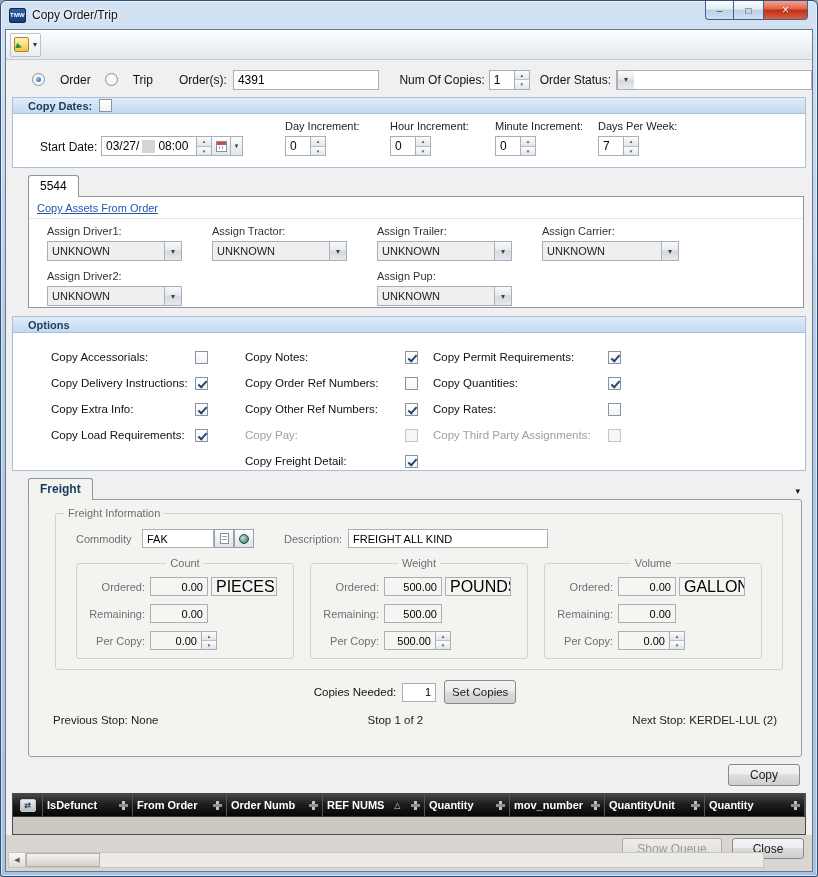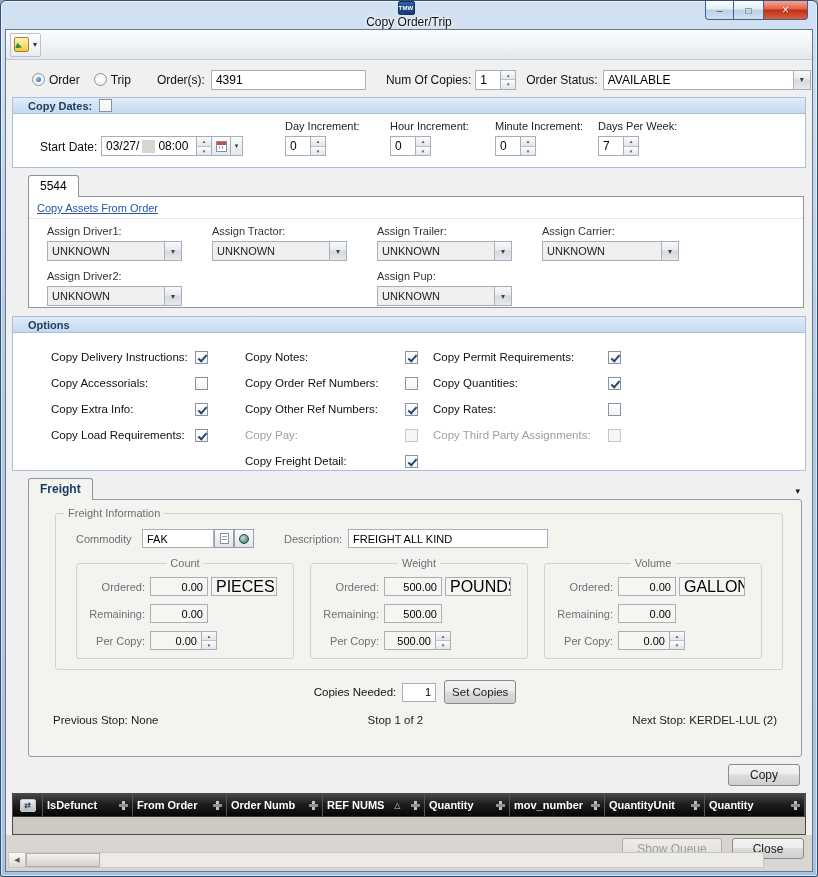--- a/index.html
+++ b/index.html
@@ -4,21 +4,21 @@
 <style>
   * { margin:0; padding:0; box-sizing:border-box; }
   html,body { background:#9aa4ad; }
   body { font-family:"Liberation Sans", sans-serif; font-size:12px; color:#000; }
 
   
   .window { position:relative; width:818px; height:877px;
     background:linear-gradient(#d3e2f3,#b5cbe4 40%,#a9c2de);
     border:1px solid #30507c; border-radius:6px 6px 3px 3px;
     box-shadow:inset 0 0 0 1px rgba(255,255,255,.55); }
-  .titlebar { height:28px; display:flex; align-items:center; padding:0 8px;flex-direction:column; }
+  .titlebar { height:28px; display:flex; align-items:center; padding:0 8px; }
   .title-icon { width:17px; height:15px; margin-right:6px; background:linear-gradient(#2d5fa8,#173c72);
     border:1px solid #0e2a52; border-radius:2px; color:#fff; font-size:6px; font-weight:bold;
     display:flex; align-items:center; justify-content:center; letter-spacing:.2px; }
   .title-text { font-size:12px; color:#111; text-shadow:0 0 3px #fff,0 0 5px #fff; }
   .winbtns { position:absolute; top:0; right:9px; display:flex; }
   .winbtn { width:29px; height:19px; border:1px solid #41608c; border-top:none;
     display:flex; align-items:center; justify-content:center; font-size:10px; color:#2d4a6e;
     background:linear-gradient(#fcfdfe,#e3edf7 45%,#bccfe4 50%,#d3e1f0); }
   .winbtn.min { border-radius:0 0 0 4px; }
   .winbtn.max { border-left:none; border-right:none; }
@@ -66,21 +66,21 @@
     background:radial-gradient(#fff,#e9edf0); position:relative; margin-right:4px; }
   .radio.checked::after { content:""; position:absolute; inset:3px; border-radius:50%;
     background:radial-gradient(circle at 35% 35%, #8cc0ee, #23569b); }
   .btn { border:1px solid #8a8a8a; border-radius:3px; font-size:12px; color:#1c1c1c;
     display:flex; align-items:center; justify-content:center;
     background:linear-gradient(#f4f4f4,#ededed 45%,#dcdcdc 50%,#cfcfcf); }
   .btn.disabled { color:#9a9a9a; border-color:#ababab; background:linear-gradient(#eeedea,#dfddd8); }
 
   
   .row-top { display:flex; align-items:center; margin:9px 0 0 26px; height:21px; }
-  .radio-wrap { display:flex; align-items:center; }
+  .radio-wrap { display:flex; align-items:center;gap:11px; }
 
   
   .sec-hdr { margin:7px 6px 0; height:17px; display:flex; align-items:center; padding:0 15px;
     background:linear-gradient(#e0ecf9,#c4d9ef); border:1px solid #a6c0dd;
     font-weight:bold; font-size:11px; color:#1b3e64; }
   .panel-blue { margin:0 6px; background:#fff; border:1px solid #a6c0dd; border-top:none; position:relative; }
 
   
   .dates-panel { height:54px; }
   .inc-lbl { position:absolute; top:6px; font-size:11px; color:#222; }
@@ -210,21 +210,20 @@
       <span class="lbl" style="margin-left:20px">Num Of Copies:</span>
       <span style="display:flex;height:20px;margin-left:4px">
         <span class="tb" style="width:26px">1</span>
         <span class="spinner">
           <span>▴</span>
           <span>▾</span>
         </span>
       </span>
       <span class="lbl" style="margin-left:10px">Order Status:</span>
       <span class="combo" style="width:208px;margin-left:5px">
-        <span class="val">AVAILABLE</span>
         <span class="dd-btn">▾</span>
       </span>
     </div>
 
     <div class="sec-hdr">
       <span>Copy Dates:</span>
       <span class="cb" style="margin-left:7px"></span>
     </div>
     <div class="panel-blue dates-panel">
       <span class="sd-lbl lbl">Start Date:</span>
@@ -328,26 +327,26 @@
         <span></span>
       </div>
     </div>
 
     <div class="sec-hdr" style="margin-top:8px">
       <span>Options</span>
     </div>
     <div class="panel-blue options-panel">
       <div class="opt-col" style="left:38px;width:157px">
         <div class="opt">
-            <span class="opt-label">Copy Delivery Instructions:</span>
-            <span class="cb checked"></span>
-          </div>
-        <div class="opt">
             <span class="opt-label">Copy Accessorials:</span>
             <span class="cb"></span>
+          </div>
+        <div class="opt">
+            <span class="opt-label">Copy Delivery Instructions:</span>
+            <span class="cb checked"></span>
           </div>
         <div class="opt">
             <span class="opt-label">Copy Extra Info:</span>
             <span class="cb checked"></span>
           </div>
         <div class="opt">
             <span class="opt-label">Copy Load Requirements:</span>
             <span class="cb checked"></span>
           </div>
       </div>

